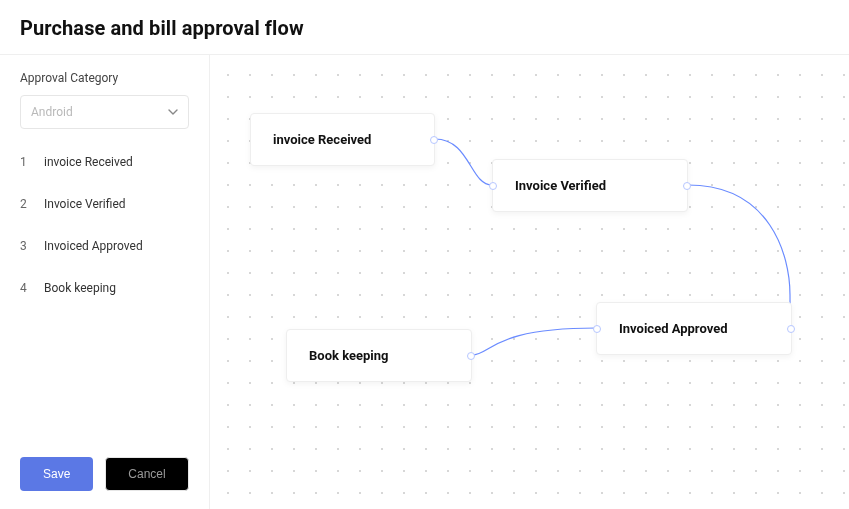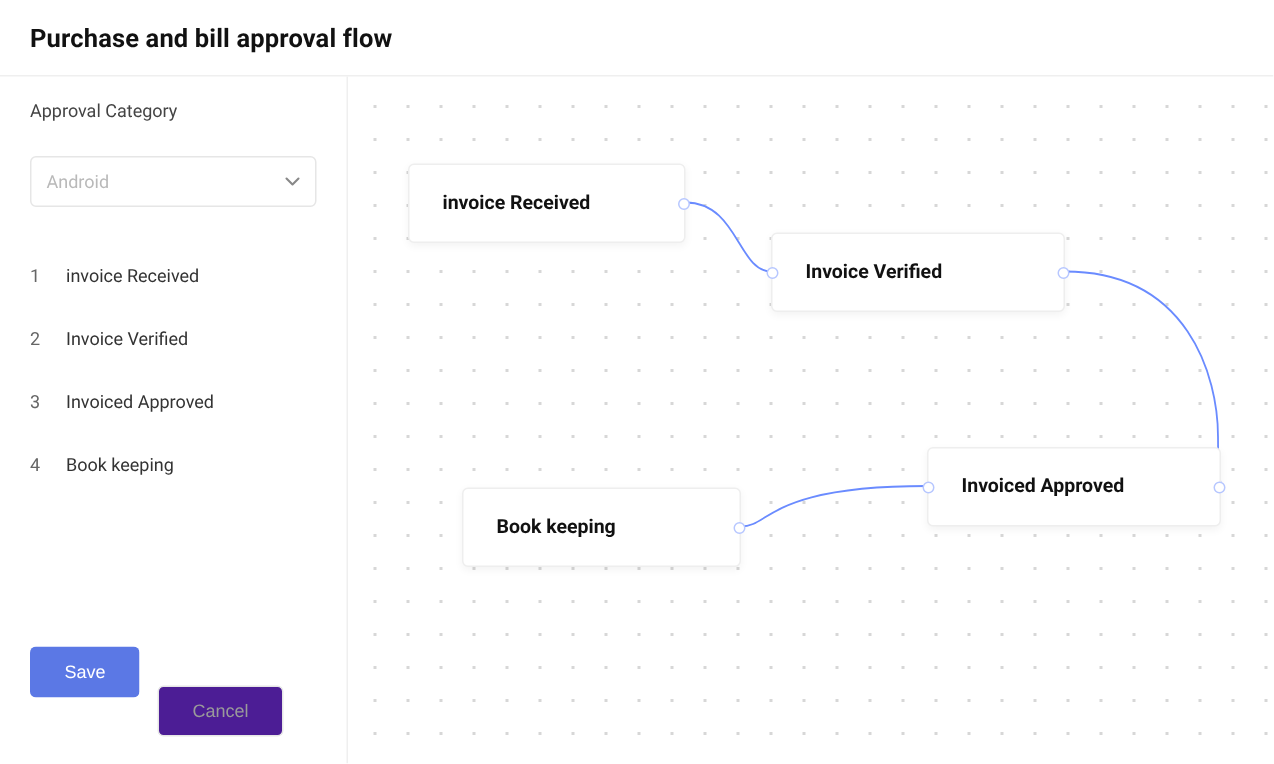--- a/index.html
+++ b/index.html
@@ -1,33 +1,33 @@
 <!DOCTYPE html>
 <html><head>
 <meta charset="utf-8">
 <style>
   * { box-sizing: border-box; margin: 0; padding: 0; }
   html, body { width: 849px; height: 509px; font-family: -apple-system, BlinkMacSystemFont, "Segoe UI", Roboto, "Helvetica Neue", Arial, sans-serif; background: #fff; color: #111; overflow: hidden; }
   .wrap { display: flex; flex-direction: column; width: 100%; height: 100%; border-radius: 8px; overflow: hidden; }
   .header { padding: 16px 20px 14px 20px; border-bottom: 1px solid #efefef; }
-  .header h1 { font-size: 17px; font-weight: 700; letter-spacing: 0.1px; }
+  .header h1 { font-size: 20px; font-weight: 700; letter-spacing: 0.1px; }
   .body { flex: 1; display: flex; min-height: 0; }
-  .sidebar { width: 232px; border-right: 1px solid #efefef; display: flex; flex-direction: column; padding: 16px 20px 18px 20px; gap: 13px; }
+  .sidebar { width: 210px; border-right: 1px solid #efefef; display: flex; flex-direction: column; padding: 16px 20px 18px 20px; }
   .sidebar-label { font-size: 12px; color: #444; margin-bottom: 10px; }
   .select { position: relative; border: 1px solid #e6e6e6; border-radius: 4px; height: 34px; display: flex; align-items: center; padding: 5px 10px; cursor: pointer; margin-bottom: 12px; }
   .select span.value { font-size: 12px; color: #b9b9b9; }
   .select .chev { position: absolute; right: 10px; top: 50%; transform: translateY(-50%); display: inline-flex; }
   .steps { list-style: none; }
   .steps li { display: flex; align-items: center; gap: 14px; padding: 14px 0; font-size: 12px; color: #333; cursor: default; }
   .steps li .num { width: 10px; color: #666; font-size: 12px; }
   .spacer { flex: 1; }
   .actions { display: flex; gap: 12px; }
   .btn { height: 34px; border-radius: 4px; font-size: 12px; padding: 0 22px; border: 1px solid transparent; cursor: pointer; }
   .btn-primary { background: #5b78e5; color: #fff; }
-  .btn-secondary { background: #4c1d95; color: #9a9a9a; border-color: #e6e6e6; margin-top: 26px; }
+  .btn-secondary { background: #000000; color: #9a9a9a; border-color: #e6e6e6; }
   .canvas { flex: 1; position: relative; background-image: radial-gradient(#d7d7d7 1px, transparent 1px); background-size: 22px 22px; background-position: 7px 9px; }
   .node { position: absolute; background: #fff; border: 1px solid #eee; border-radius: 4px; box-shadow: 0 2px 6px rgba(0,0,0,0.05); padding: 18px 22px; font-size: 13px; font-weight: 700; color: #111; }
   .port { position: absolute; width: 8px; height: 8px; border: 1px solid #b7c7ff; background: #fff; border-radius: 50%; }
   svg.wires { position: absolute; inset: 0; width: 100%; height: 100%; pointer-events: none; }
   svg.wires path { fill: none; stroke: #6a8bff; stroke-width: 1.2; }
 </style>
 </head>
 <body>
 
 <div class="wrap">

